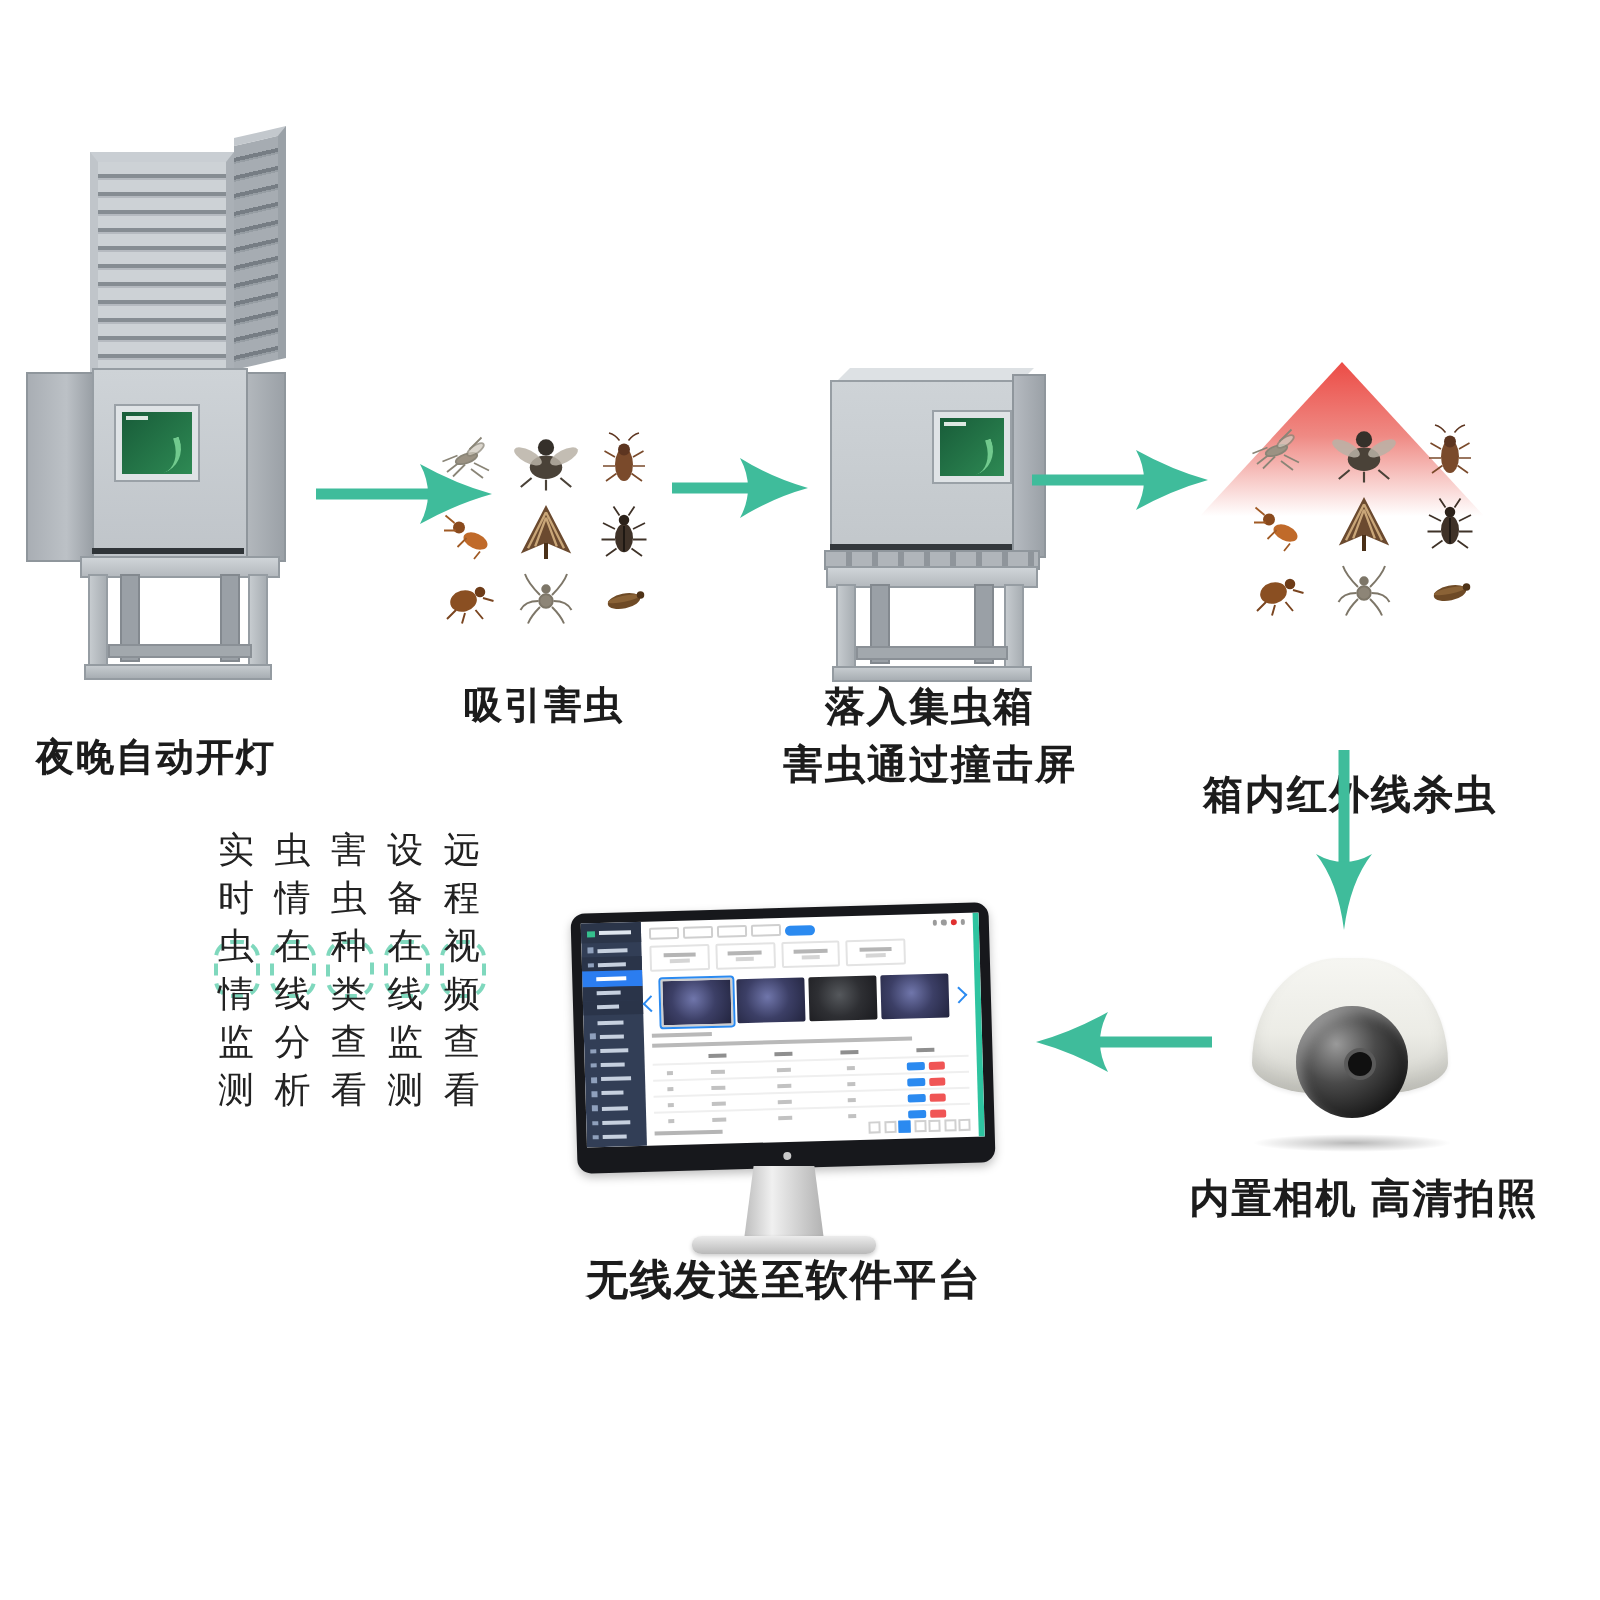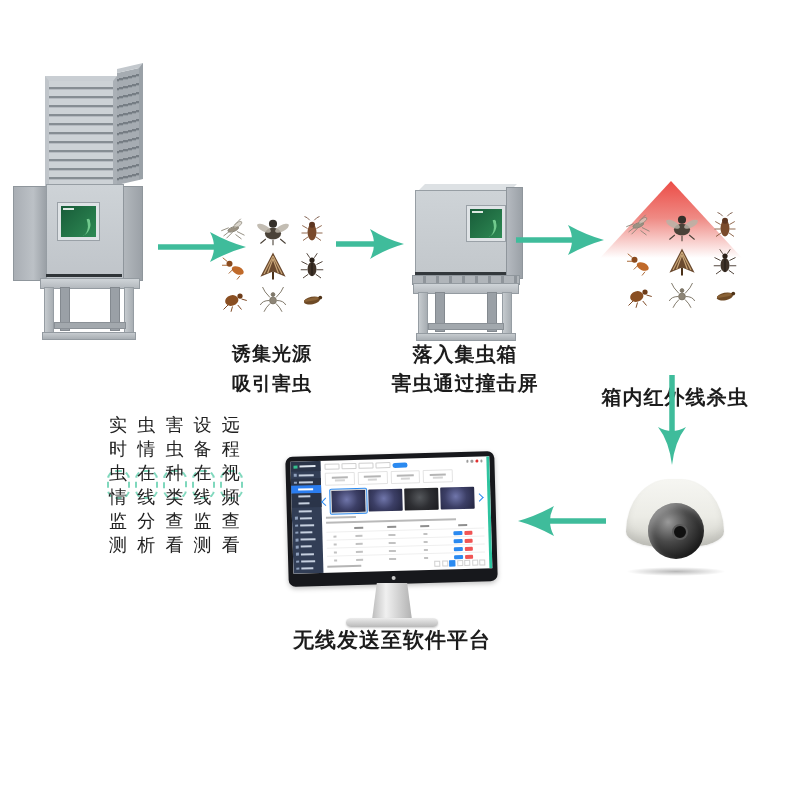--- a/index.html
+++ b/index.html
@@ -328,22 +328,22 @@
         <use href="#g-flea"></use>
       </svg>
     <svg class="insect">
         <use href="#g-spider"></use>
       </svg>
     <svg class="insect">
         <use href="#g-seed-bug"></use>
       </svg>
   </div>
 
+  <div class="lbl" style="left:8px;top:366px;width:140px;font-size:19px;">夜晚自动开灯</div>
   <div class="lbl" style="left:203px;top:339px;width:138px;font-size:19px;line-height:30px;">
-    <div>诱集光源</div>
     <div>吸引害虫</div>
   </div>
   <div class="lbl" style="left:375px;top:340px;width:180px;font-size:20px;line-height:29px;">
     <div>落入集虫箱</div>
     <div>害虫通过撞击屏</div>
   </div>
   <div class="lbl" style="left:575px;top:336px;width:200px;font-size:20px;margin-top:48px;">箱内红外线杀虫</div>
 
   <div class="arrow" style="left:655px;top:373px;">
     <svg width="34" height="95" viewBox="0 0 34 95">
@@ -351,20 +351,21 @@
       <path d="M3 54 Q14 68 17 92 Q20 68 31 54 Q17 62 3 54 Z" fill="#3fbc9b"></path>
     </svg>
   </div>
 
   <div class="camera">
     <div class="cam-glass"></div>
     <div class="cam-dome"></div>
     <div class="cam-lens"></div>
     <div class="cam-shadow"></div>
   </div>
+  <div class="lbl" style="left:582px;top:586px;width:200px;font-size:20px;">内置相机 高清拍照</div>
 
   <div class="arrow" style="left:514px;top:504px;">
     <svg width="92" height="34" viewBox="0 0 92 34">
       <line x1="36" y1="17" x2="92" y2="17" stroke="#3fbc9b" stroke-width="5.5"></line>
       <path d="M40 2 Q22 12 4 17 Q22 22 40 32 Q32 17 40 2 Z" fill="#3fbc9b"></path>
     </svg>
   </div>
 
   <div class="monitor">
     <div class="mon-head">

